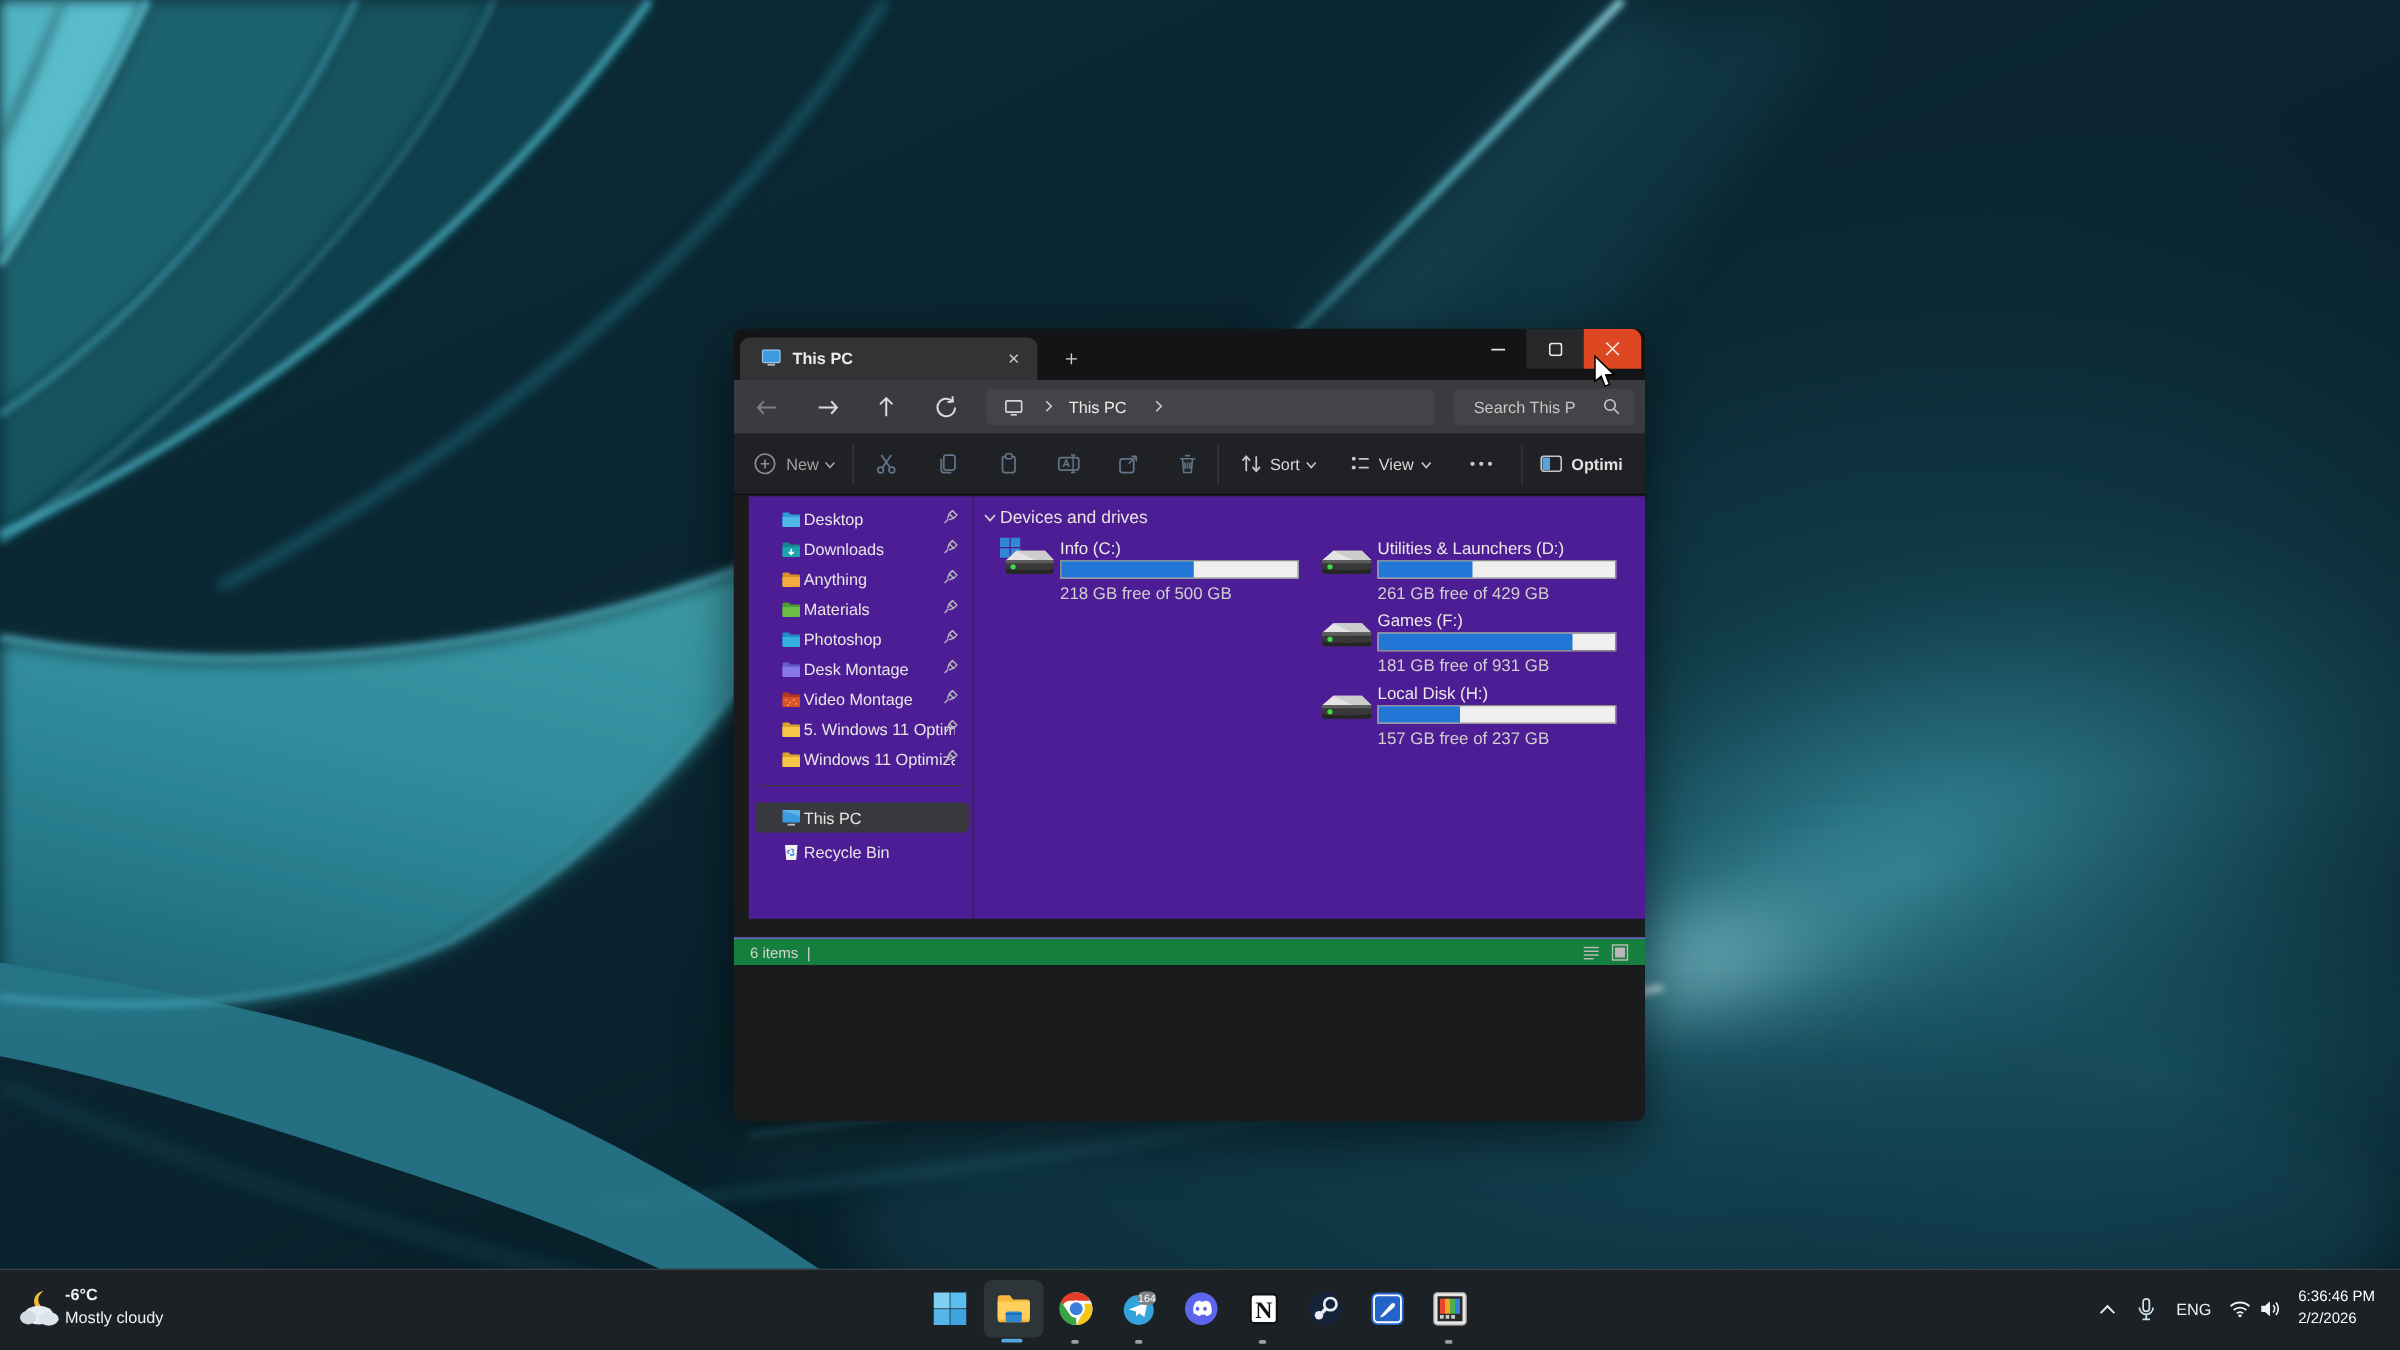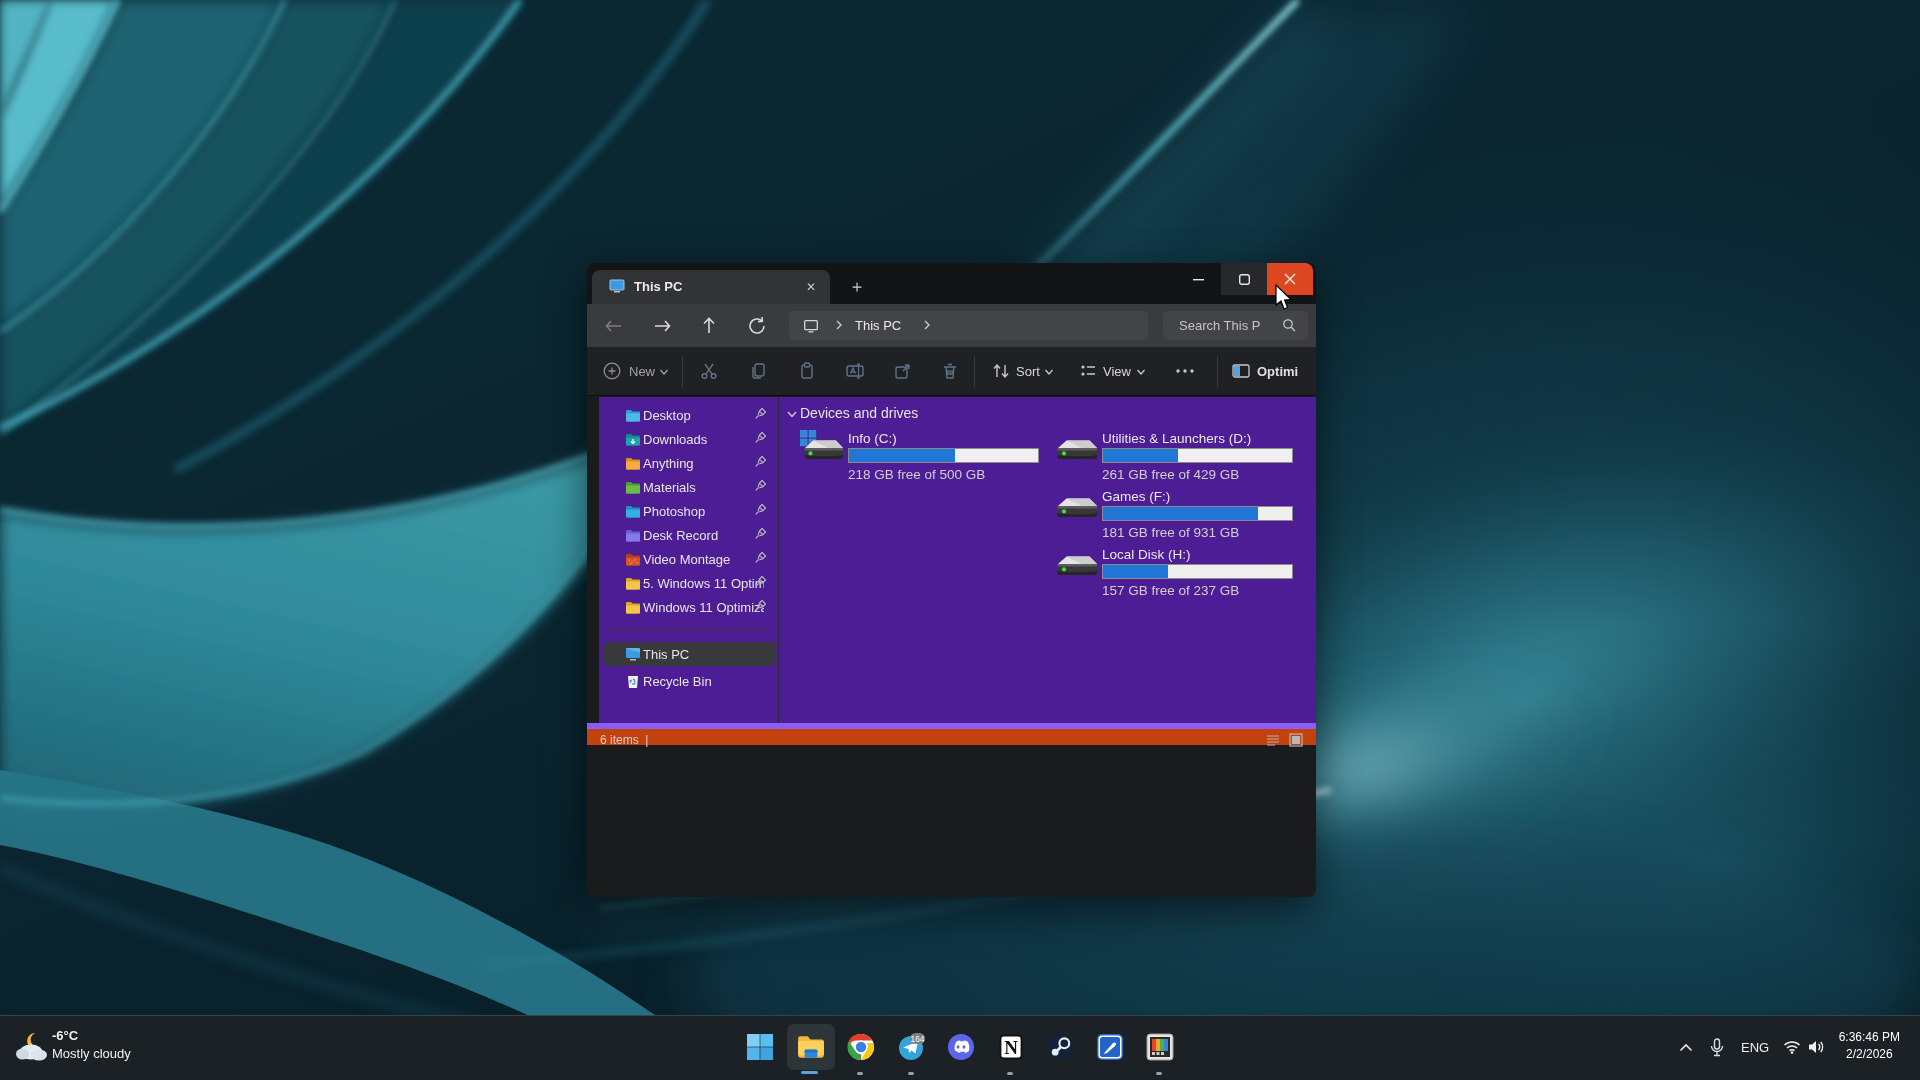--- a/index.html
+++ b/index.html
@@ -21,31 +21,31 @@
   .crumb { position:absolute; left:202px; top:7px; width:359px; height:29px; background:#434448; border-radius:5px; }
   .search { position:absolute; left:576px; top:7px; width:145px; height:29px; background:#434448; border-radius:5px; color:#c7c5c3; font-size:13px; line-height:29px; padding-left:16px; }
   .toolbar { position:absolute; left:0; top:84px; width:100%; height:49px; background:#202124; border-bottom:1px solid #0d0d0d; }
   .body { position:absolute; left:0; top:134px; width:100%; height:338px; background:#4c1d95;margin-left:12px; }
   .sep-v { position:absolute; left:179px; top:0; width:1px; height:338px; background:#2a2b2d; }
   .siderow { position:absolute; left:5px; width:171px; height:24px; }
   .siderow .sicon { position:absolute; left:21px; top:4px; width:16px; height:16px; }
   .siderow .stext { position:absolute; left:39px; top:5px; font-size:13px; color:#e8e6e4; white-space:nowrap; overflow:hidden; max-width:121px; }
   .siderow .pin { position:absolute; right:8px; top:4px; }
   .siderow.sel { background:#37393d; border-radius:4px; }
-  .statusbar { position:absolute; left:0; top:460px; width:100%; height:22px; background:#c2410c; border-top:6px solid #8b5cf6; }
+  .statusbar { position:absolute; left:0; top:487px; width:100%; height:22px; background:#15803d; border-top:1px solid #8b5cf6; }
   .statusbar .cnt { position:absolute; left:13px; top:4px; font-size:12px; color:#d6d4d2; }
   .drive { position:absolute; width:340px; height:50px; }
   .drive .dlabel { position:absolute; left:49px; top:0; font-size:13.5px; color:#eceae8; }
   .drive .dbar { position:absolute; left:49px; top:17px; width:191px; height:15px; background:#efefef; border:1px solid #8b8b8b; }
   .drive .dfill { position:absolute; left:0; top:0; height:13px; background:#2276d6; }
   .drive .dfree { position:absolute; left:49px; top:36px; font-size:13.5px; color:#d2d0ce; }
   .taskbar { position:absolute; left:0; top:1015px; width:1920px; height:65px; background:#1c2125; border-top:1px solid #384247; }
   .tk-ico { position:absolute; top:1033px; width:28px; height:28px; }
   .dot { position:absolute; top:1072px; width:6px; height:3px; border-radius:2px; background:#9ba1a3; }
-  .clock { position:absolute; right:20px; top:13px; text-align:center; color:#ffffff; font-size:12px; line-height:17px; }
+  .clock { position:absolute; right:20px; top:13px; text-align:left; color:#ffffff; font-size:12px; line-height:17px; }
   .weather { position:absolute; left:15px; top:13px; }
   .wtxt { position:absolute; left:52px; top:11px; color:#f0f0f0; font-size:13px; line-height:18px; }
 </style>
 </head>
 <body>
 <svg id="wall" width="1920" height="1080" viewBox="0 0 1920 1080">
   <defs>
     <radialGradient id="halo" cx="0.5" cy="0.5" r="0.5">
       <stop offset="0" stop-color="#1d5d6e" stop-opacity="0.8"></stop>
       <stop offset="0.55" stop-color="#144756" stop-opacity="0.42"></stop>
@@ -318,21 +318,21 @@
       <span class="stext">Photoshop</span>
         <svg class="pin" width="13" height="13" viewBox="0 0 14 14">
           <path d="M8.6,1.6 L12.4,5.4 L9.6,8.2 L5.8,4.4 Z M5.8,4.4 L4.4,8.4 M9.6,8.2 L5.6,9.6 M4.9,9.1 L1.8,12.2" stroke="#b5b5b5" stroke-width="1.3" fill="none" stroke-linejoin="round"></path>
         </svg>
     </div>
     <div class="siderow" style="top:126px">
       <svg class="sicon" viewBox="0 0 16 16">
           <path d="M1,4 a1,1 0 0 1 1,-1 h4 l1.5,1.5 h6.5 a1,1 0 0 1 1,1 v8 a1,1 0 0 1 -1,1 h-12 a1,1 0 0 1 -1,-1 Z" fill="#6a5ecc"></path>
           <path d="M1,6.5 h14 v7 a1,1 0 0 1 -1,1 h-12 a1,1 0 0 1 -1,-1 Z" fill="#8678e8"></path>
         </svg>
-      <span class="stext">Desk Record</span>
+      <span class="stext">Desk Montage</span>
         <svg class="pin" width="13" height="13" viewBox="0 0 14 14">
           <path d="M8.6,1.6 L12.4,5.4 L9.6,8.2 L5.8,4.4 Z M5.8,4.4 L4.4,8.4 M9.6,8.2 L5.6,9.6 M4.9,9.1 L1.8,12.2" stroke="#b5b5b5" stroke-width="1.3" fill="none" stroke-linejoin="round"></path>
         </svg>
     </div>
     <div class="siderow" style="top:150px">
       <svg class="sicon" viewBox="0 0 16 16">
           <path d="M1,4 a1,1 0 0 1 1,-1 h4 l1.5,1.5 h6.5 a1,1 0 0 1 1,1 v8 a1,1 0 0 1 -1,1 h-12 a1,1 0 0 1 -1,-1 Z" fill="#b33c1d"></path>
           <path d="M1,6.5 h14 v7 a1,1 0 0 1 -1,1 h-12 a1,1 0 0 1 -1,-1 Z" fill="#d8512a"></path>
           <circle cx="4" cy="9" r="0.8" fill="#f2a048"></circle>
           <circle cx="7" cy="11" r="0.8" fill="#f2a048"></circle>

